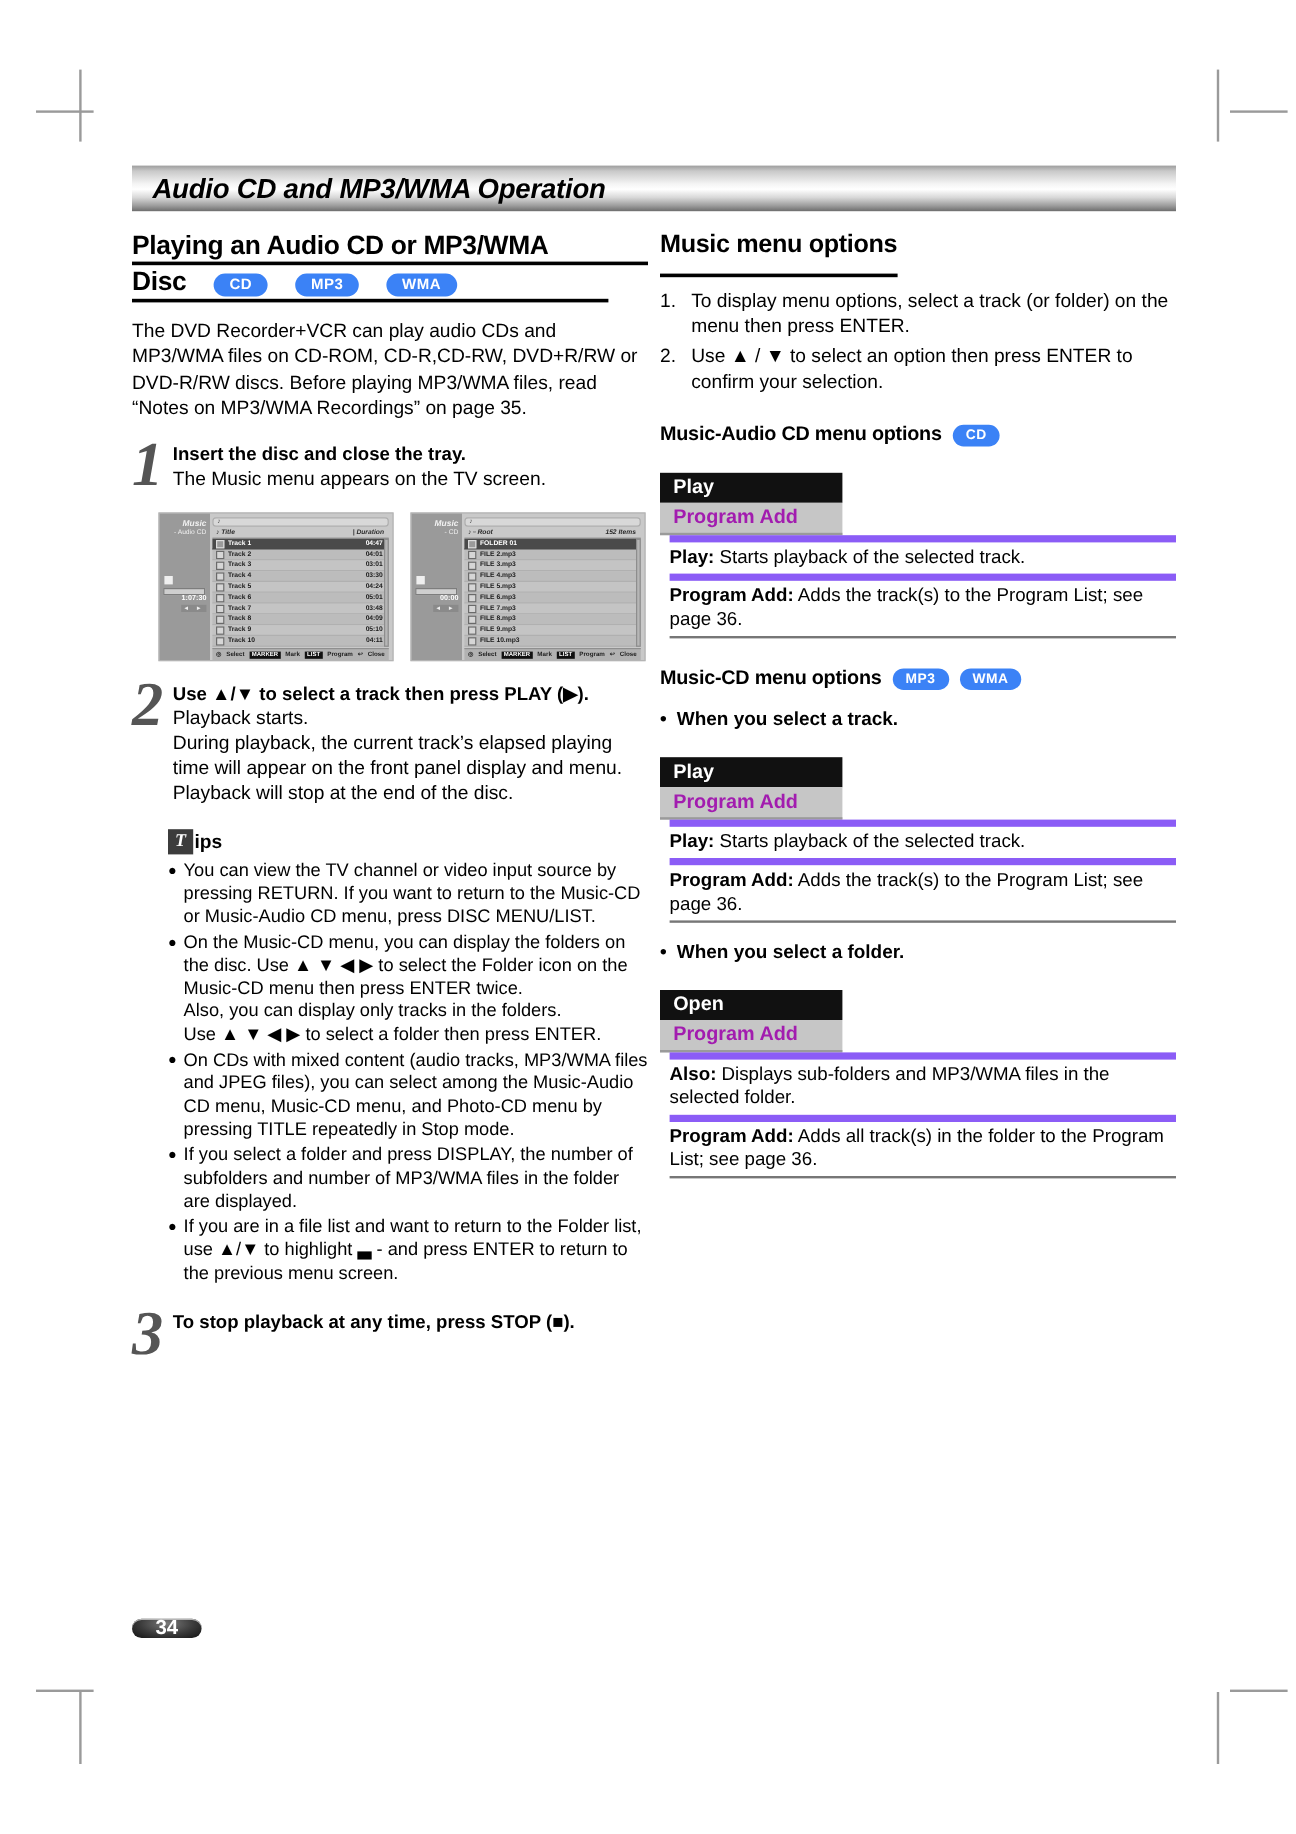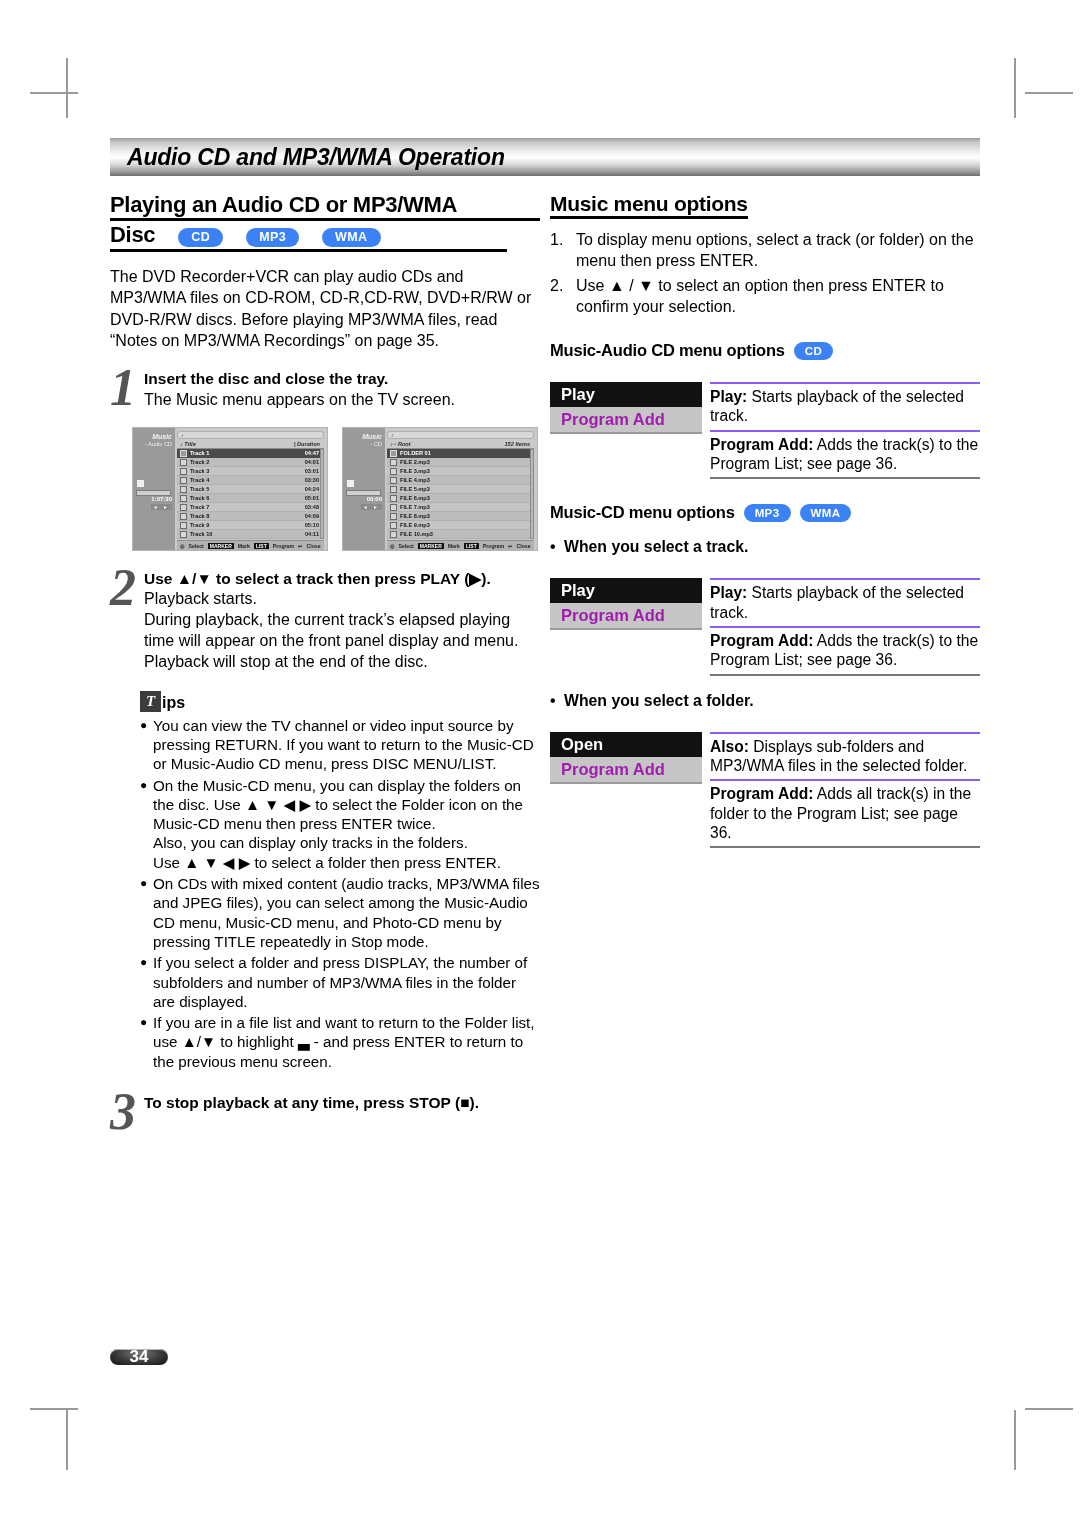--- a/index.html
+++ b/index.html
@@ -45,21 +45,21 @@
   .disc-line{display:flex;align-items:flex-end;gap:23px;margin-top:1px;}
   .badge{
     display:inline-block;background:#3b82f6;color:#fff;border-radius:11px;
     font-size:12.5px;font-weight:bold;padding:3px 13px 3px 13px;
     letter-spacing:0.4px;line-height:1.05;
   }
   .badge.sm{font-size:11.5px;padding:3px 11px;}
 
   h2.r-sect{
     font-size:21px;font-weight:bold;margin:0 0 10px 0;
-    border-bottom:3px solid #000;padding-bottom:0;display:inline-block;
+    border-bottom:3px solid #000;padding-bottom:12px;display:inline-block;
     letter-spacing:-0.3px;
   }
   h3.sub{
     font-size:16.5px;font-weight:bold;margin:24px 0 9px 0;
     display:flex;align-items:center;gap:9px;letter-spacing:-0.2px;
   }
 
   
   p.body{font-size:16px;line-height:1.33;margin:14px 0 0 0;}
   .ol{margin:0;padding:0;list-style:none;font-size:16px;line-height:1.33;}
@@ -134,31 +134,31 @@
     font-style:italic;font-size:15px;font-weight:bold;
     width:21px;height:21px;display:flex;align-items:center;justify-content:center;
   }
   .tips-hd .tw{font-size:16px;font-weight:bold;}
   ul.tl{margin:0;padding:0;list-style:none;font-size:15.2px;line-height:1.27;}
   ul.tl > li{display:flex;margin-bottom:2px;}
   ul.tl > li .bu{width:13px;flex:none;font-size:12px;line-height:1.55;}
   ul.tl > li .tx{flex:1;}
 
   
-  .opt{display:flex;margin-top:22px;}
+  .opt{display:flex;margin-top:22px;flex-direction:column;}
   .opt .keys{width:152px;flex:none;}
   .opt .keys .k1,.opt .keys .k2{
     font-size:16.5px;font-weight:bold;padding:3px 0 3px 11px;box-sizing:border-box;
   }
   .opt .keys .k1{background:#111;color:#fff;}
   .opt .keys .k2{background:#c6c6c6;color:#a21caf;border-bottom:2px solid #9a9a9a;}
   .opt .defs{flex:1;margin-left:8px;}
   .opt .defs .d{
     font-size:15.6px;line-height:1.24;padding:3px 0 4px 0;
-    border-top:2px solid #8b5cf6;
+    border-top:6px solid #8b5cf6;
   }
   .opt .defs .d:last-child{border-bottom:2px solid #777;}
   .bul{display:flex;font-size:15.8px;font-weight:bold;margin:16px 0 8px 0;}
   .bul .d{width:14px;flex:none;}
 
   
   .pgnum{
     position:absolute;left:110px;top:1349px;
     width:58px;height:16px;border-radius:14px;
     background:radial-gradient(ellipse at 50% 25%,#7a7a7a 0%,#3a3a3a 55%,#111 100%);

